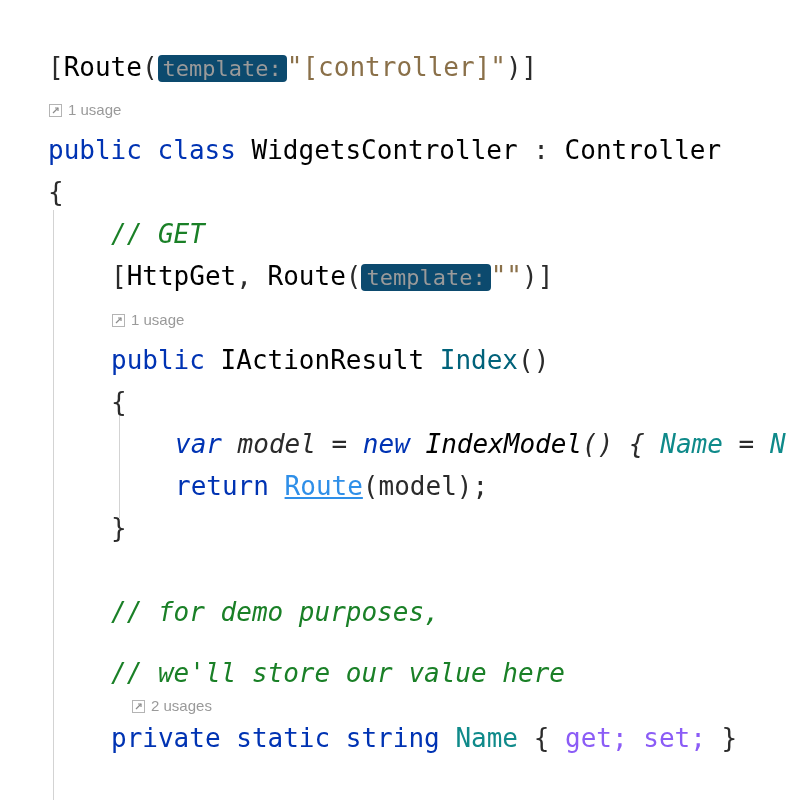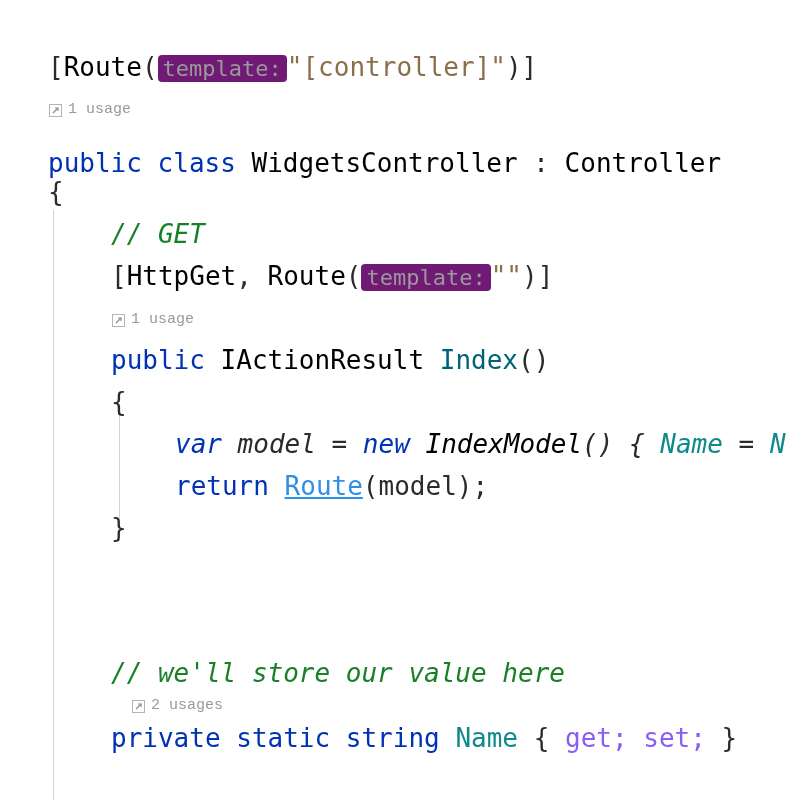--- a/index.html
+++ b/index.html
@@ -27,21 +27,21 @@
     color: #2b2b2b;
     height: 42px;
   }
 
   
   .usage-hint {
     position: absolute;
     display: flex;
     align-items: center;
     gap: 6px;
-    font-family: Liberation Mono, monospace;
+    font-family: Liberation Sans, sans-serif;
     font-size: 15px;
     line-height: 20px;
     color: #9a9a9a;
     height: 20px;
     white-space: pre;
   }
   .usage-hint .glyph {
     display: inline-block;
     width: 13px;
     height: 13px;
@@ -68,21 +68,21 @@
   .type    { color: #000000; }   
   .method  { color: #00627a; }   
   .teal    { color: #0f8a8a; }   
   .str     { color: #8a7049; }   
   .cmt     { color: #1a8027; font-style: italic; }  
   .punc    { color: #2b2b2b; }
   .accessor{ color: #8b5cf6; }   
   .link    { color: #2f8fe8; text-decoration: underline; }
   .param-hint {
     color: #9a9a9a;
-    background: #701a75;
+    background: #0c4a6e;
     border-radius: 4px;
     padding: 1px 5px;
     font-size: 22px;
   }
 </style>
 </head>
 <body>
 
 <div id="editor">
 
@@ -94,21 +94,21 @@
   <div class="usage-hint" style="left:49px; top:100px;">
     <span class="glyph">
       <svg width="11" height="11" viewBox="0 0 11 11">
         <path d="M3 8 L8 3" stroke="#8c8c8c" stroke-width="1.2" fill="none"></path>
         <path d="M5 3 L8 3 L8 6" stroke="#8c8c8c" stroke-width="1.2" fill="none"></path>
       </svg>
     </span>
     <span>1 usage</span>
   </div>
 
-  <div class="code-line" style="left:48px; top:129px;margin-top:13px;"><span class="kw">public</span><span class="punc"> </span><span class="kw">class</span><span class="punc"> </span><span class="type">WidgetsController</span><span class="punc"> : </span><span class="type">Controller</span></div>
+  <div class="code-line" style="left:48px; top:129px;"><span class="kw">public</span><span class="punc"> </span><span class="kw">class</span><span class="punc"> </span><span class="type">WidgetsController</span><span class="punc"> : </span><span class="type">Controller</span></div>
 
   <div class="code-line" style="left:48px; top:171px;"><span class="punc">{</span></div>
 
   <div class="code-line" style="left:111px; top:213px;"><span class="cmt">// GET</span></div>
 
   <div class="code-line" style="left:111px; top:255px;"><span class="punc">[</span><span class="type">HttpGet</span><span class="punc">, </span><span class="type">Route</span><span class="punc">(</span><span class="param-hint">template:</span><span class="str">""</span><span class="punc">)]</span></div>
 
   <div class="usage-hint" style="left:112px; top:310px;">
     <span class="glyph">
       <svg width="11" height="11" viewBox="0 0 11 11">
@@ -122,20 +122,21 @@
   <div class="code-line" style="left:111px; top:339px;"><span class="kw">public</span><span class="punc"> </span><span class="type">IActionResult</span><span class="punc"> </span><span class="method">Index</span><span class="punc">()</span></div>
 
   <div class="code-line" style="left:111px; top:381px;"><span class="punc">{</span></div>
 
   <div class="code-line" style="left:175px; top:423px;font-style:italic;"><span class="kw">var</span><span class="punc"> model </span><span class="punc">= </span><span class="kw">new</span><span class="type"> IndexModel</span><span class="punc">() </span><span class="punc">{ </span><span class="teal">Name</span><span class="punc"> = </span><span class="teal">N</span></div>
 
   <div class="code-line" style="left:175px; top:465px;"><span class="kw">return</span><span class="punc"> </span><span class="link">Route</span><span class="punc">(model);</span></div>
 
   <div class="code-line" style="left:111px; top:507px;"><span class="punc">}</span></div>
 
+  <div class="code-line" style="left:111px; top:591px;"><span class="cmt">// for demo purposes,</span></div>
 
   <div class="code-line" style="left:111px; top:633px;margin-top:19px;"><span class="cmt">// we'll store our value here</span></div>
 
   <div class="usage-hint" style="left:112px; top:696px;padding-left:20px;">
     <span class="glyph">
       <svg width="11" height="11" viewBox="0 0 11 11">
         <path d="M3 8 L8 3" stroke="#8c8c8c" stroke-width="1.2" fill="none"></path>
         <path d="M5 3 L8 3 L8 6" stroke="#8c8c8c" stroke-width="1.2" fill="none"></path>
       </svg>
     </span>

